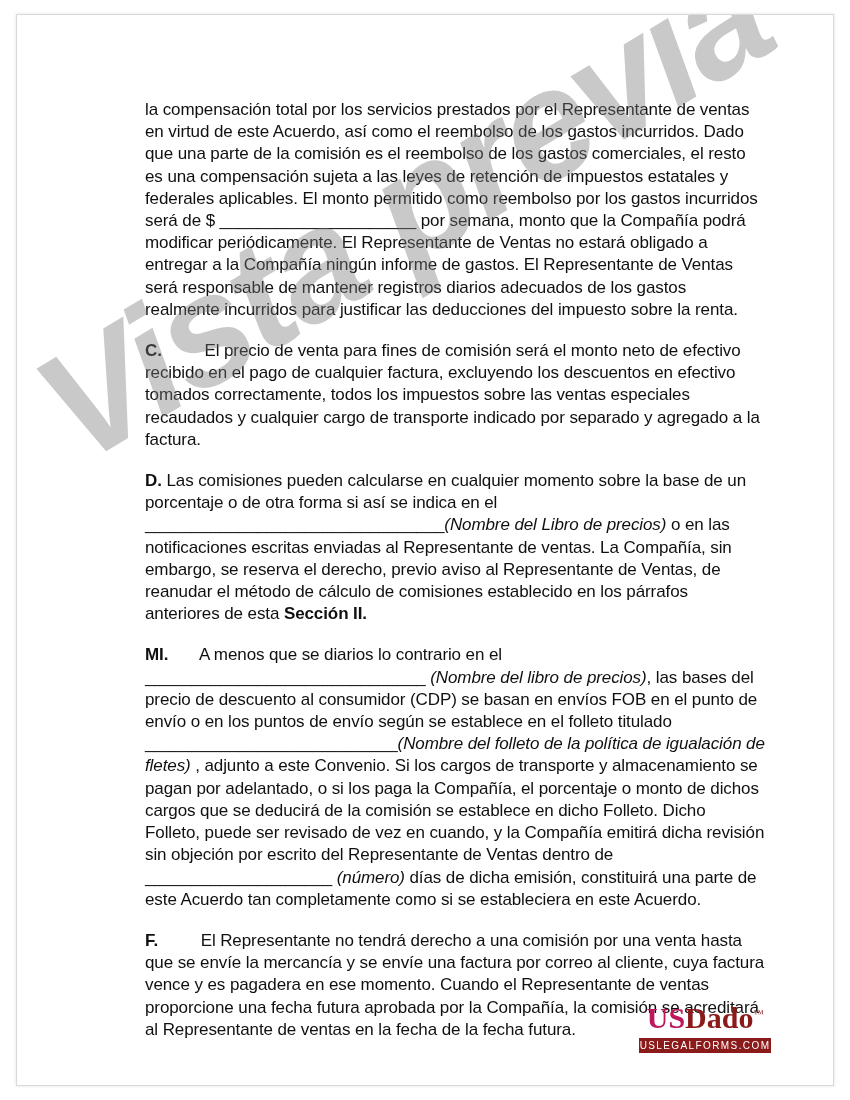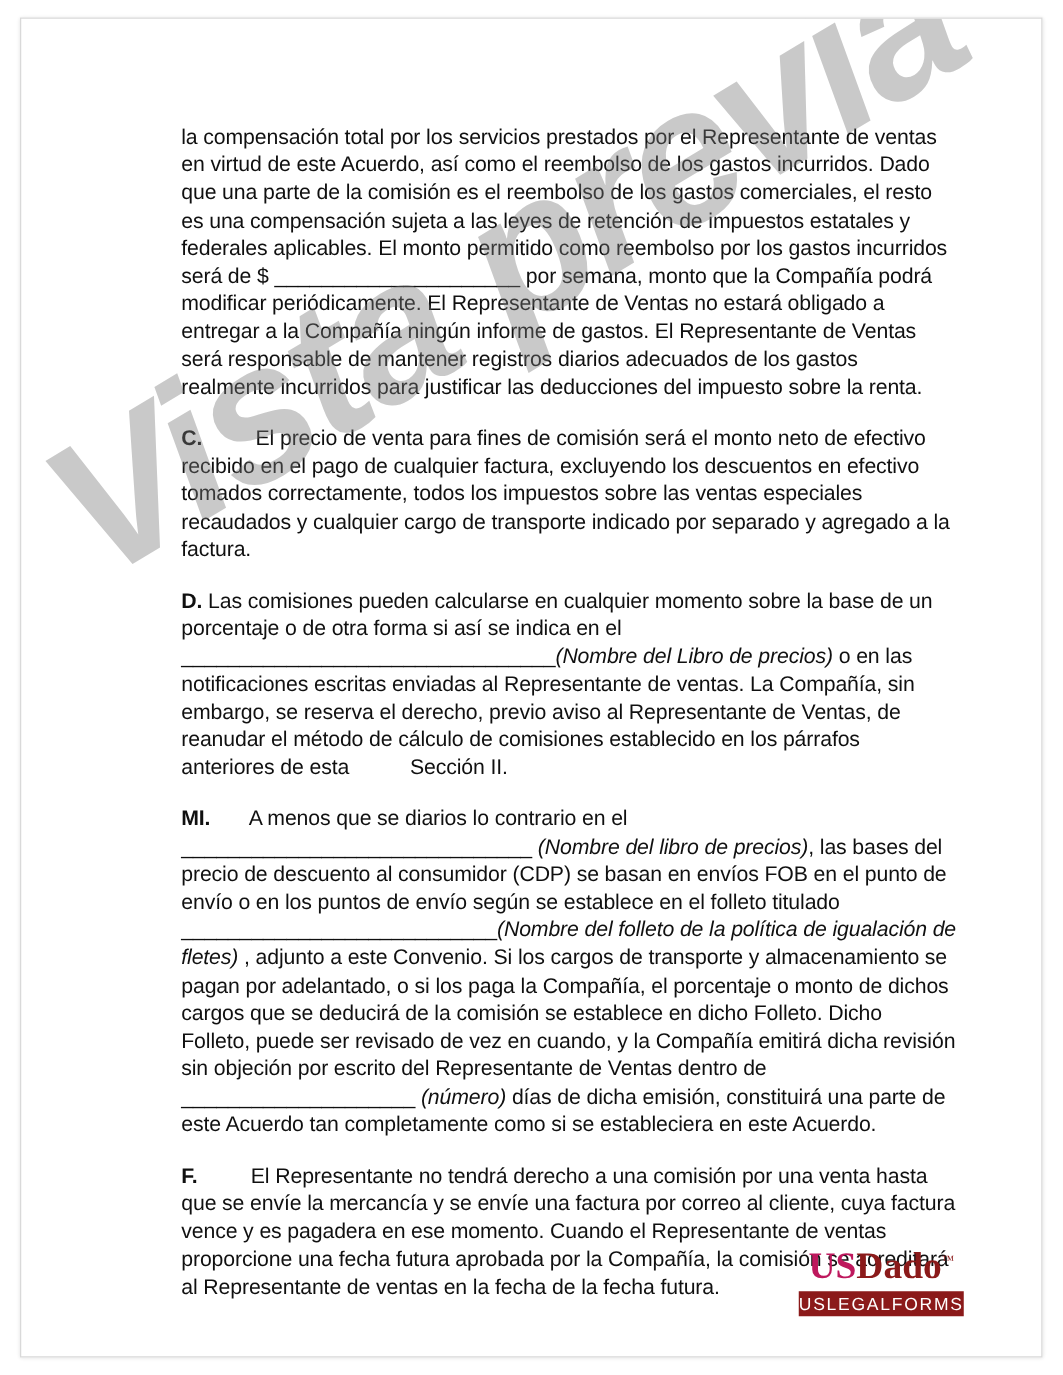--- a/index.html
+++ b/index.html
@@ -38,21 +38,21 @@
     line-height: 22.2px;
     margin: 0 0 19px 0;
     text-align: left;
     color: #101010;
     letter-spacing: -0.1px;
   }
   p.para:last-child { margin-bottom: 16px; }
   .indent { display: inline-block; }
   .lbl { font-weight: bold; }
   .it { font-style: italic; }
-  .bi { font-weight: normal; margin-left: 44px; }
+  .bi { font-weight: bold; }
 
   
   .watermark {
     position: absolute;
     left: 0;
     top: 0;
     width: 818px;
     height: 1072px;
     pointer-events: none;
     overflow: hidden;
@@ -93,21 +93,21 @@
   .logo-main .legal { color: #8b1a1a; }
   .logo-tm {
     font-size: 10px;
     vertical-align: super;
     font-weight: normal;
   }
   .logo-sub {
     margin-top: 4px;
     background: #8b1a1a;
     color: #ffffff;
-    font-size: 14px;
+    font-size: 10px;
     letter-spacing: 1.4px;
     padding: 2px 0 2px 0;
     display: inline-block;
     width: 132px;
     font-family: "Liberation Sans", sans-serif;
   }
 </style>
 </head>
 <body>
 

